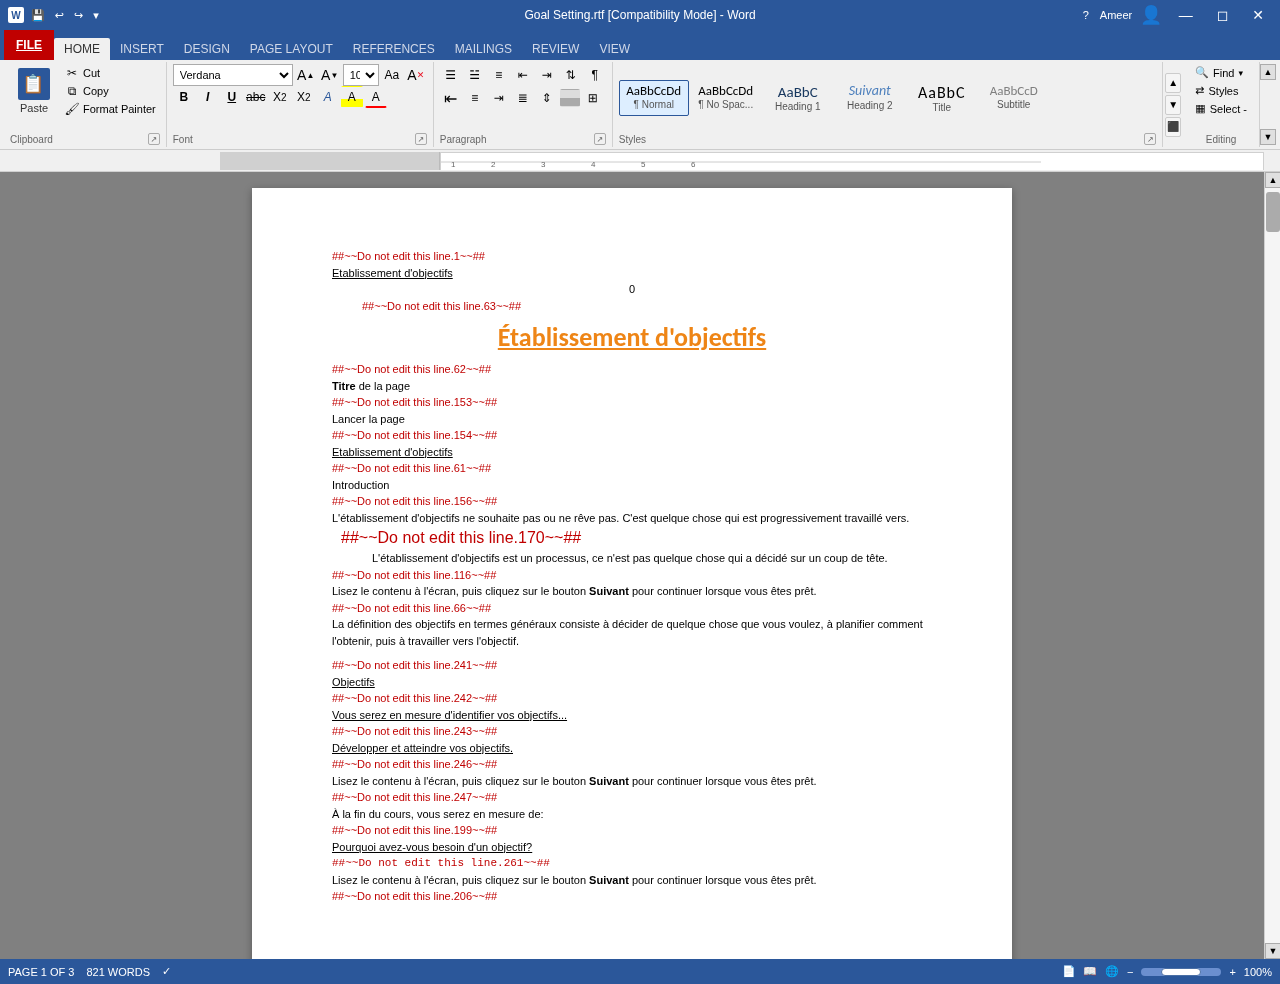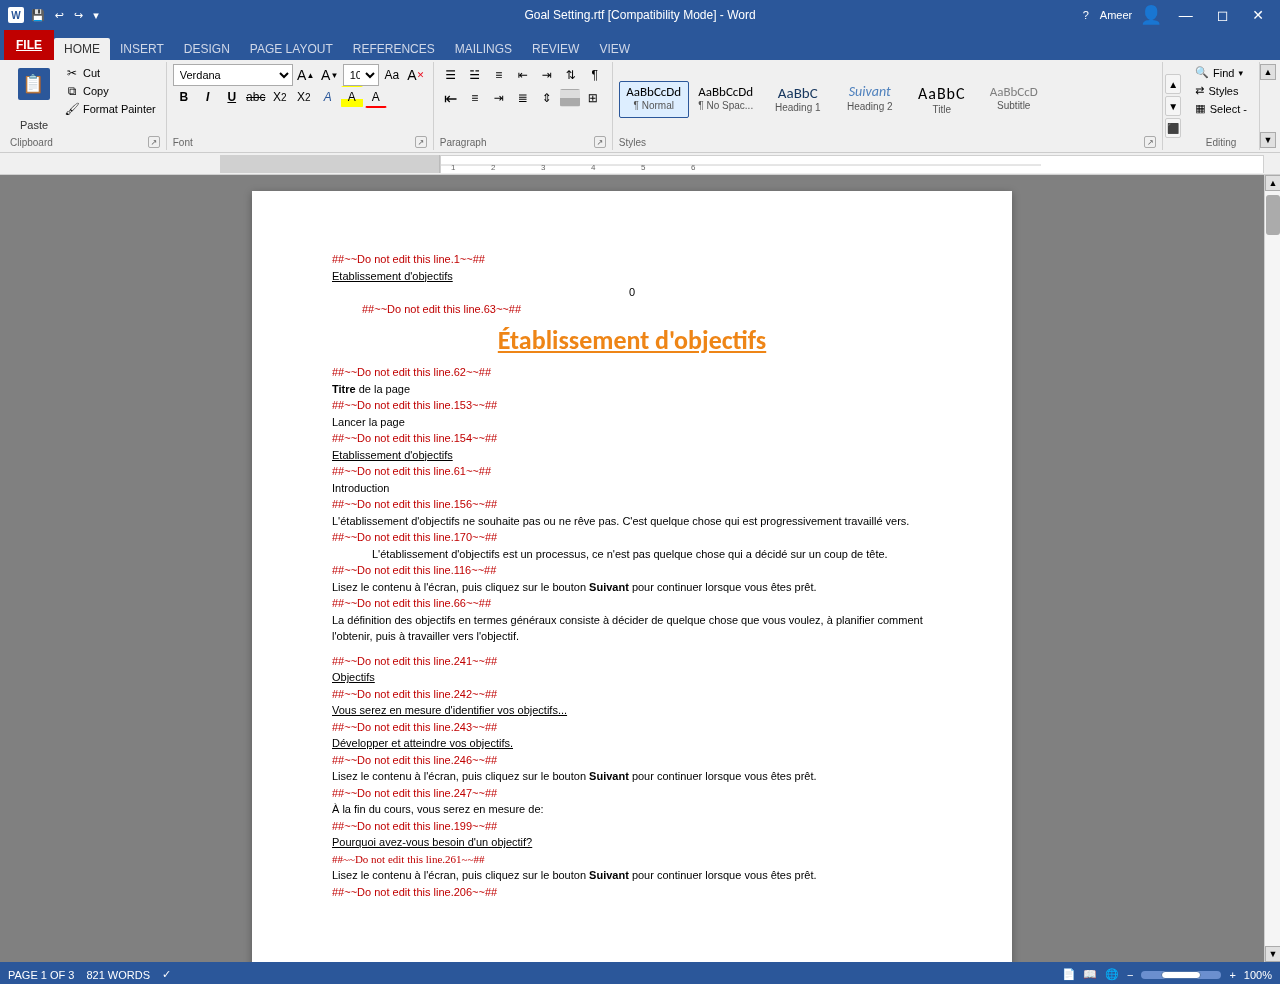--- a/index.html
+++ b/index.html
@@ -31,21 +31,21 @@
 
     .ribbon-content { background: #f0f0f0; border-bottom: 1px solid #ccc; display: flex; align-items: stretch; padding: 2px 4px; min-height: 90px; }
     .ribbon-group { display: flex; flex-direction: column; border-right: 1px solid #d0d0d0; padding: 2px 6px; min-width: fit-content; }
     .ribbon-group-label { font-size: 10px; color: #666; text-align: center; margin-top: auto; padding-top: 2px; }
     .ribbon-group-content { display: flex; align-items: flex-start; gap: 2px; flex: 1; }
     
     
     .clipboard-group .ribbon-group-content { flex-direction: row; }
     .paste-btn { display: flex; flex-direction: column; align-items: center; padding: 4px 8px; cursor: pointer; border-radius: 2px; }
     .paste-icon { width: 32px; height: 32px; background: #2b579a; border-radius: 2px; display: flex; align-items: center; justify-content: center; color: white; font-size: 18px; }
-    .paste-label { font-size: 11px; color: #333; margin-top: 19px; }
+    .paste-label { font-size: 11px; color: #333; margin-top: 2px; }
     .clipboard-sub { display: flex; flex-direction: column; gap: 0; }
     .clipboard-sub-btn { display: flex; align-items: center; gap: 3px; padding: 1px 4px; cursor: pointer; font-size: 11px; border-radius: 2px; white-space: nowrap; }
     .small-icon { width: 16px; height: 16px; display: inline-flex; align-items: center; justify-content: center; font-size: 12px; }
 
     
     .font-group .ribbon-group-content { flex-direction: column; gap: 0; }
     .font-row { display: flex; align-items: center; gap: 2px; }
     .font-select { font-size: 11px; padding: 1px 2px; border: 1px solid #ababab; background: white; width: 120px; height: 22px; cursor: pointer; }
     .font-size-select { font-size: 11px; padding: 1px 2px; border: 1px solid #ababab; background: white; width: 36px; height: 22px; cursor: pointer; }
     .ribbon-btn-sm { width: 22px; height: 22px; display: flex; align-items: center; justify-content: center; border: 1px solid transparent; border-radius: 2px; cursor: pointer; font-size: 12px; background: transparent; }
@@ -317,40 +317,40 @@
         <div class="line-red" style="font-family:Verdana,Arial,sans-serif;font-size:11px;">##~~Do not edit this line.62~~##</div>
         <div style="font-family:Verdana,Arial,sans-serif;font-size:11px;color:#000;"><strong>Titre</strong> de la page</div>
         <div class="line-red" style="font-family:Verdana,Arial,sans-serif;font-size:11px;">##~~Do not edit this line.153~~##</div>
         <div style="font-family:Verdana,Arial,sans-serif;font-size:11px;color:#000;">Lancer la page</div>
         <div class="line-red" style="font-family:Verdana,Arial,sans-serif;font-size:11px;">##~~Do not edit this line.154~~##</div>
         <div style="font-family:Verdana,Arial,sans-serif;font-size:11px;color:#000;text-decoration:underline;">Etablissement d'objectifs</div>
         <div class="line-red" style="font-family:Verdana,Arial,sans-serif;font-size:11px;">##~~Do not edit this line.61~~##</div>
         <div style="font-family:Verdana,Arial,sans-serif;font-size:11px;color:#000;">Introduction</div>
         <div class="line-red" style="font-family:Verdana,Arial,sans-serif;font-size:11px;">##~~Do not edit this line.156~~##</div>
         <div style="font-family:Verdana,Arial,sans-serif;font-size:11px;color:#000;">L'établissement d'objectifs ne souhaite pas ou ne rêve pas. C'est quelque chose qui est progressivement travaillé vers.</div>
-        <div class="line-red" style="font-family:Verdana,Arial,sans-serif;font-size:11px;">##~~Do not edit this line.170~~##</div>
+        <div class="line-red" style="font-family:Verdana,Arial,sans-serif;font-size:16px;margin-left:9px;">##~~Do not edit this line.170~~##</div>
         <div style="font-family:Liberation Sans, sans-serif;font-size:11px;color:#000;margin-left:40px;">L'établissement d'objectifs est un processus, ce n'est pas quelque chose qui a décidé sur un coup de tête.</div>
         <div class="line-red" style="font-family:Verdana,Arial,sans-serif;font-size:11px;">##~~Do not edit this line.116~~##</div>
         <div style="font-family:Verdana,Arial,sans-serif;font-size:11px;color:#000;">Lisez le contenu à l'écran, puis cliquez sur le bouton <strong>Suivant</strong> pour continuer lorsque vous êtes prêt.</div>
         <div class="line-red" style="font-family:Verdana,Arial,sans-serif;font-size:11px;">##~~Do not edit this line.66~~##</div>
         <div style="font-family:Verdana,Arial,sans-serif;font-size:11px;color:#000;">La définition des objectifs en termes généraux consiste à décider de quelque chose que vous voulez, à planifier comment l'obtenir, puis à travailler vers l'objectif.</div>
         <div style="height:8px;"></div>
         <div class="line-red" style="font-family:Verdana,Arial,sans-serif;font-size:11px;">##~~Do not edit this line.241~~##</div>
         <div style="font-family:Verdana,Arial,sans-serif;font-size:11px;color:#000;text-decoration:underline;">Objectifs</div>
         <div class="line-red" style="font-family:Verdana,Arial,sans-serif;font-size:11px;">##~~Do not edit this line.242~~##</div>
         <div style="font-family:Verdana,Arial,sans-serif;font-size:11px;color:#000;text-decoration:underline;">Vous serez en mesure d'identifier vos objectifs...</div>
         <div class="line-red" style="font-family:Verdana,Arial,sans-serif;font-size:11px;">##~~Do not edit this line.243~~##</div>
         <div style="font-family:Verdana,Arial,sans-serif;font-size:11px;color:#000;text-decoration:underline;">Développer et atteindre vos objectifs.</div>
         <div class="line-red" style="font-family:Verdana,Arial,sans-serif;font-size:11px;">##~~Do not edit this line.246~~##</div>
         <div style="font-family:Verdana,Arial,sans-serif;font-size:11px;color:#000;">Lisez le contenu à l'écran, puis cliquez sur le bouton <strong>Suivant</strong> pour continuer lorsque vous êtes prêt.</div>
         <div class="line-red" style="font-family:Verdana,Arial,sans-serif;font-size:11px;">##~~Do not edit this line.247~~##</div>
         <div style="font-family:Verdana,Arial,sans-serif;font-size:11px;color:#000;">À la fin du cours, vous serez en mesure de:</div>
         <div class="line-red" style="font-family:Verdana,Arial,sans-serif;font-size:11px;">##~~Do not edit this line.199~~##</div>
         <div style="font-family:Verdana,Arial,sans-serif;font-size:11px;color:#000;text-decoration:underline;">Pourquoi avez-vous besoin d'un objectif?</div>
-        <div class="line-red" style="font-family:Liberation Serif, serif;font-size:11px;">##~~Do not edit this line.261~~##</div>
+        <div class="line-red" style="font-family:Liberation Mono, monospace;font-size:11px;">##~~Do not edit this line.261~~##</div>
         <div style="font-family:Verdana,Arial,sans-serif;font-size:11px;color:#000;">Lisez le contenu à l'écran, puis cliquez sur le bouton <strong>Suivant</strong> pour continuer lorsque vous êtes prêt.</div>
         <div class="line-red" style="font-family:Verdana,Arial,sans-serif;font-size:11px;">##~~Do not edit this line.206~~##</div>
 
       </div>
     </div>
   </div>
 
   <div class="vertical-scrollbar">
     <div class="scrollbar-btn">▲</div>
     <div style="flex:1;position:relative;background:#f5f5f5;">

